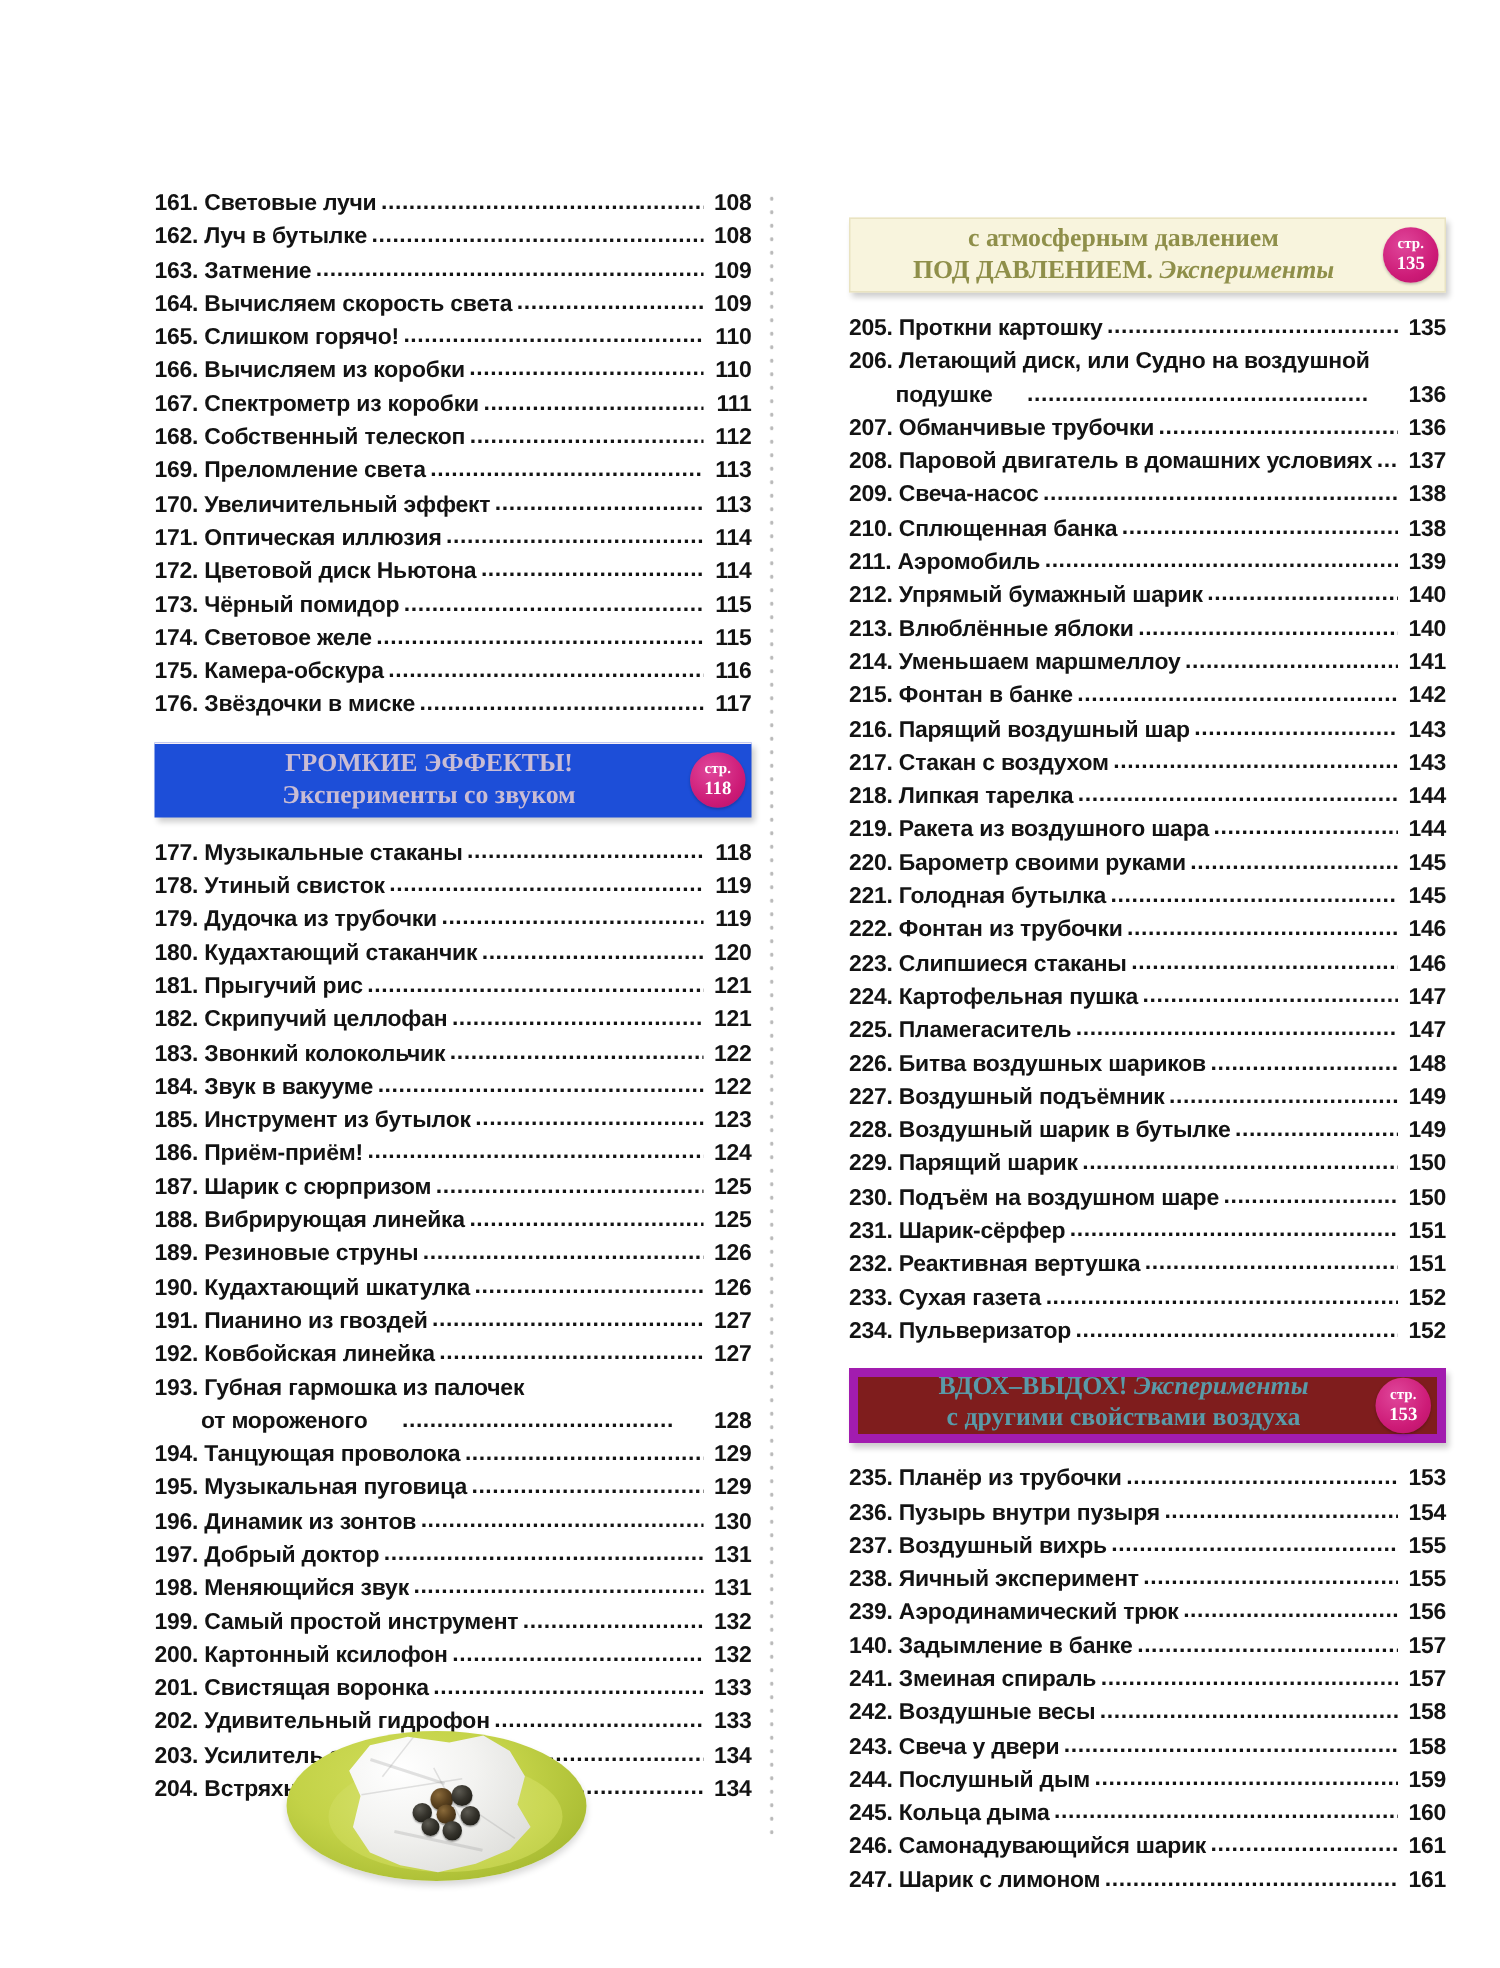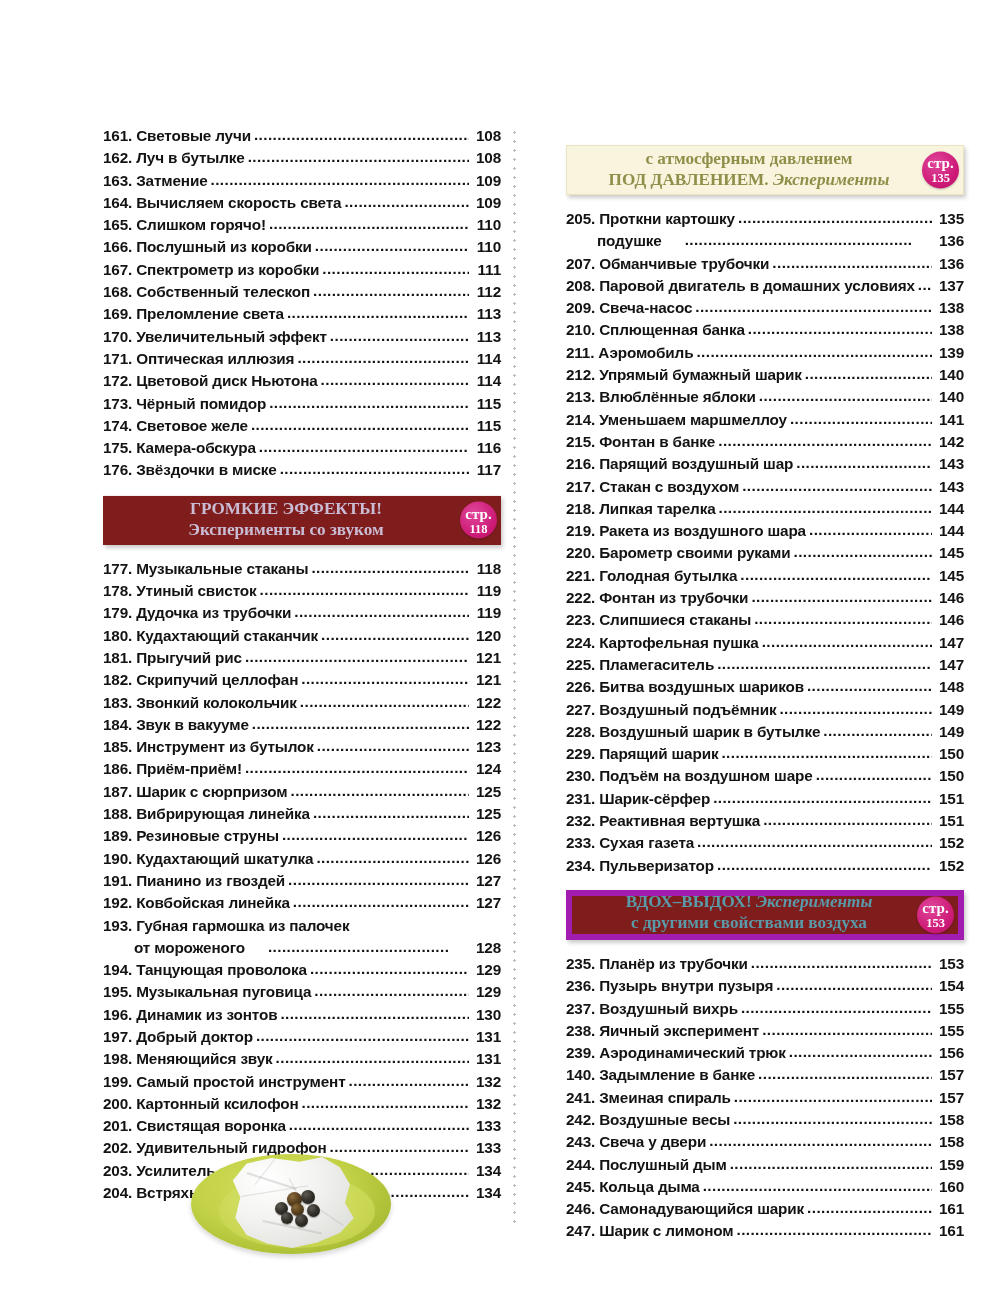--- a/index.html
+++ b/index.html
@@ -134,21 +134,21 @@
     font-family: "Liberation Serif", serif;
     font-weight: 700;
     font-style: normal;
   }
   .banner-text .ln .ital {
     font-style: italic;
     font-weight: 700;
   }
 
   .banner.pink {
-    background: #7f1d1d;
+    background: #1d4ed8;
     border-top: 1px solid #f7eef5;
   }
   .banner.pink .banner-text { color: #c9bcd4; }
 
   .banner.yellow {
     background: #f8f4dd;
     border: 1px solid #e9e3c2;
   }
   .banner.yellow .banner-text { color: #8f8f4a; }
 
@@ -173,21 +173,21 @@
     color: #ffffff;
     display: flex;
     flex-direction: column;
     align-items: center;
     justify-content: center;
     font-family: "Liberation Serif", serif;
     font-weight: 700;
     line-height: 1.0;
     box-shadow: 0 1px 2px rgba(0,0,0,0.25);
   }
-  .badge .b-lbl { font-size: 15px; letter-spacing: 0px; }
+  .badge .b-lbl { font-size: 10px; letter-spacing: 0px; }
   .badge .b-num { font-size: 12.5px; margin-top: 1px; }
 
   
   .photo {
     position: absolute;
     left: 185px;
     top: 1144px;
     width: 212px;
     height: 120px;
   }
@@ -281,21 +281,21 @@
             <span class="toc-page">109</span>
           </div>
           <div class="toc-item">
             <span class="toc-num">165.</span>
             <span class="toc-title">Слишком горячо!</span>
             <span class="toc-dots">................................................................................................................................................................</span>
             <span class="toc-page">110</span>
           </div>
           <div class="toc-item">
             <span class="toc-num">166.</span>
-            <span class="toc-title">Послушный из коробки</span>
+            <span class="toc-title">Вычисляем из коробки</span>
             <span class="toc-dots">................................................................................................................................................................</span>
             <span class="toc-page">110</span>
           </div>
           <div class="toc-item">
             <span class="toc-num">167.</span>
             <span class="toc-title">Спектрометр из коробки</span>
             <span class="toc-dots">................................................................................................................................................................</span>
             <span class="toc-page">111</span>
           </div>
           <div class="toc-item">
@@ -556,20 +556,24 @@
       </div>
 
       <div id="right-items-1">
           <div class="toc-item">
             <span class="toc-num">205.</span>
             <span class="toc-title">Проткни картошку</span>
             <span class="toc-dots">................................................................................................................................................................</span>
             <span class="toc-page">135</span>
           </div>
           <div class="toc-item wrap">
+            <div class="line1">
+              <span class="toc-num">206.</span>
+              <span class="toc-title">Летающий диск, или Судно на воздушной</span>
+            </div>
             <div class="line2">
               <span class="toc-title">подушке</span>
               <span class="toc-dots">................................................................................................................................................................</span>
               <span class="toc-page">136</span>
             </div>
           </div>
           <div class="toc-item">
             <span class="toc-num">207.</span>
             <span class="toc-title">Обманчивые трубочки</span>
             <span class="toc-dots">................................................................................................................................................................</span>

